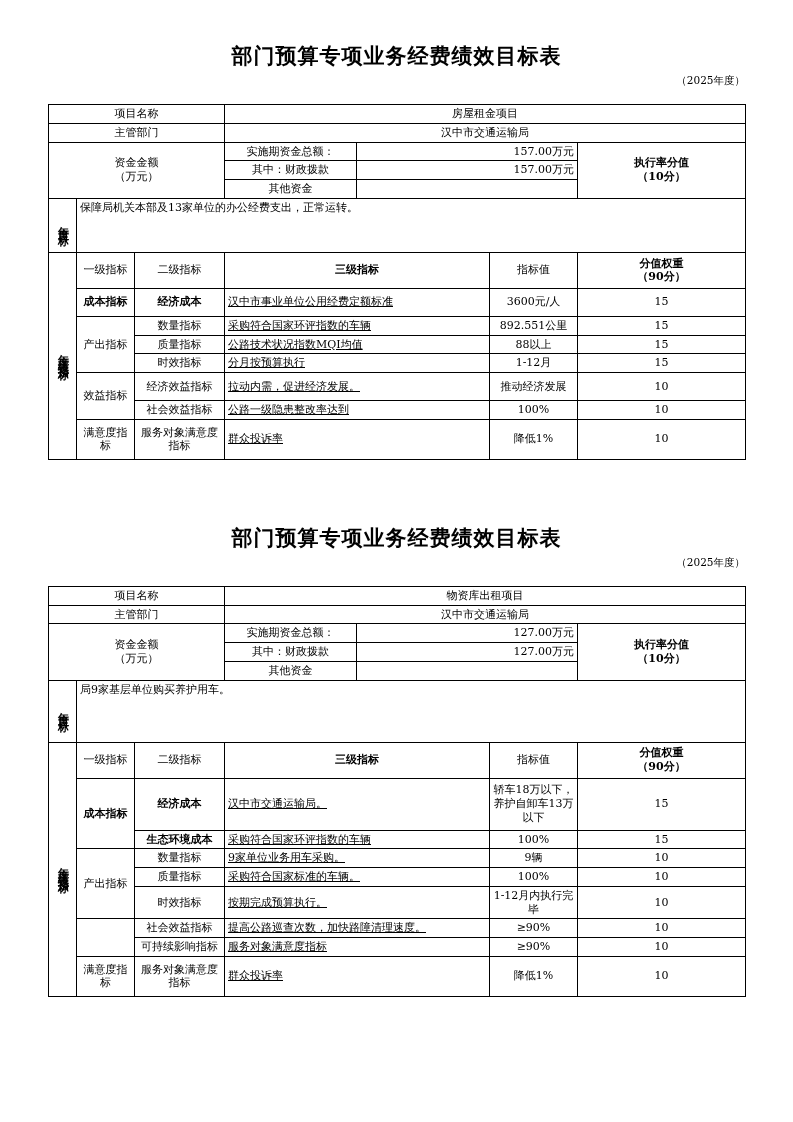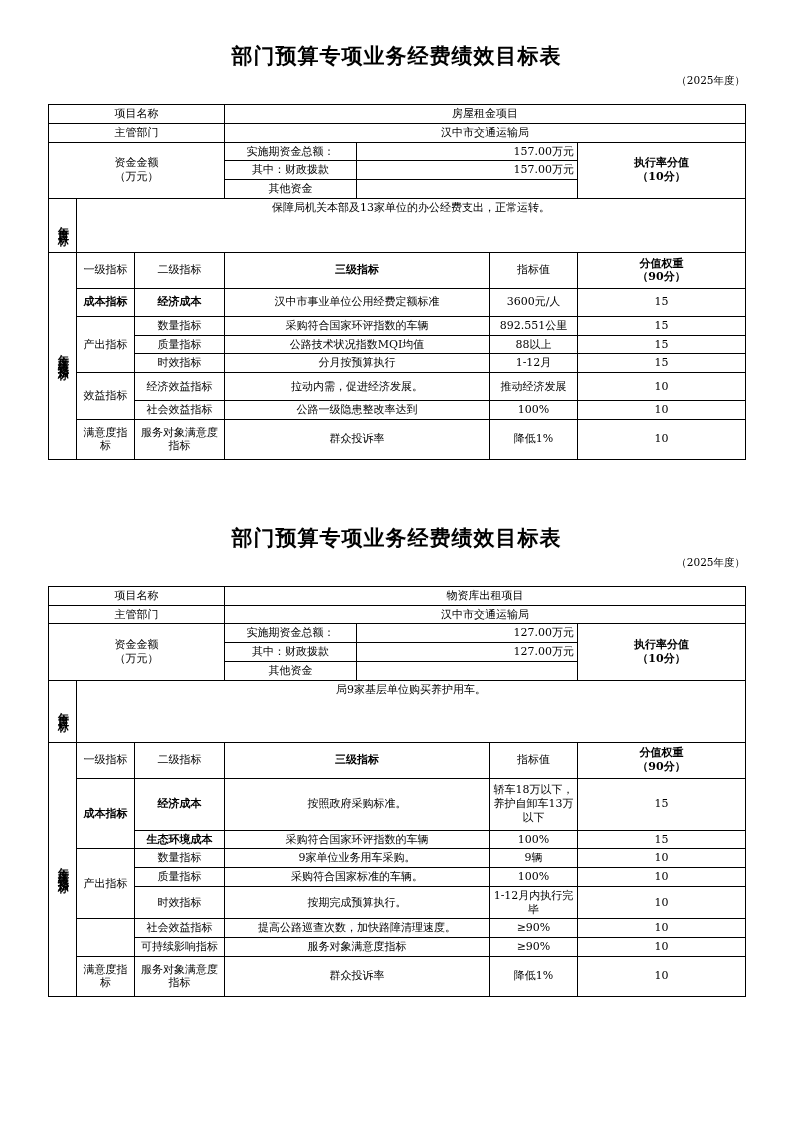--- a/index.html
+++ b/index.html
@@ -43,37 +43,37 @@
   }
   table.sheet td {
     border: 1px solid #000000;
     font-size: 11px;
     padding: 2px 3px;
     vertical-align: middle;
     line-height: 1.25;
     word-wrap: break-word;
   }
   .c { text-align: center; }
-  .l { text-align: center; }
+  .l { text-align: left; }
   .b { font-weight: bold; }
   .vert {
     writing-mode: vertical-rl;
     text-orientation: upright;
     letter-spacing: 3px;
     margin: 0 auto;
     font-weight: bold;
     font-size: 11px;
     line-height: 1.1;
     display: inline-block;
   }
   .vert-wrap {
     text-align: center;
     height: 100%;
   }
-  .pad-l { padding-left: 6px; }
+  .pad-l { padding-left: 6px; text-decoration: underline; }
   .spacer { height: 34px; }
   .title-block { margin-top: 6px; }
   .amount-cell { text-align: right; font-size: 11px; }
 </style>
 </head>
 <body>
 
 <div class="page">
 
   <div class="title-block">
@@ -261,21 +261,21 @@
         <td class="c">指标值</td>
         <td class="c b" colspan="2">
           <div>分值权重</div>
           <div>（90分）</div>
         </td>
       </tr>
 
       <tr style="height:52px">
         <td class="c b" rowspan="2">成本指标</td>
         <td class="c b">经济成本</td>
-        <td class="l pad-l" colspan="2">按照政府采购标准。</td>
+        <td class="l pad-l" colspan="2">汉中市交通运输局。</td>
         <td class="c">轿车18万以下，养护自卸车13万以下</td>
         <td class="c" colspan="2">15</td>
       </tr>
       <tr>
         <td class="c b">生态环境成本</td>
         <td class="l pad-l" colspan="2">采购符合国家环评指数的车辆</td>
         <td class="c">100%</td>
         <td class="c" colspan="2">15</td>
       </tr>
 

